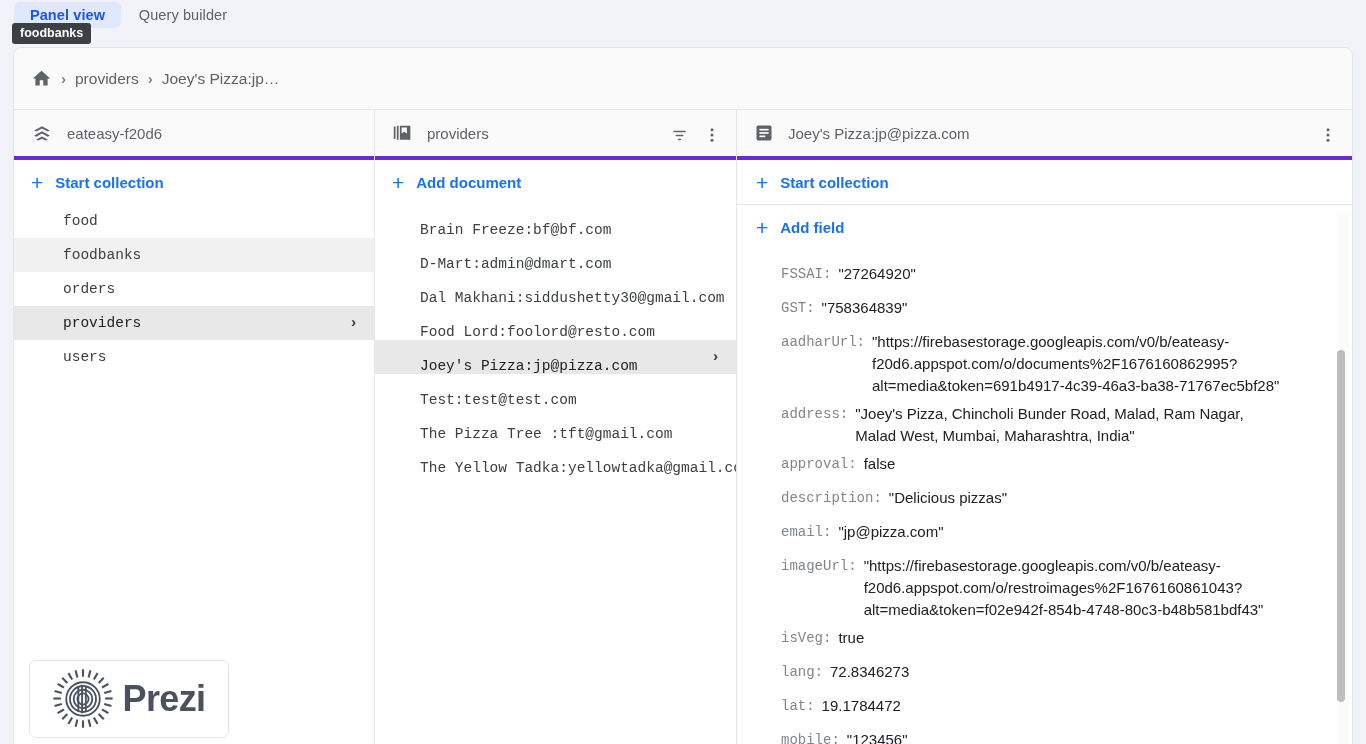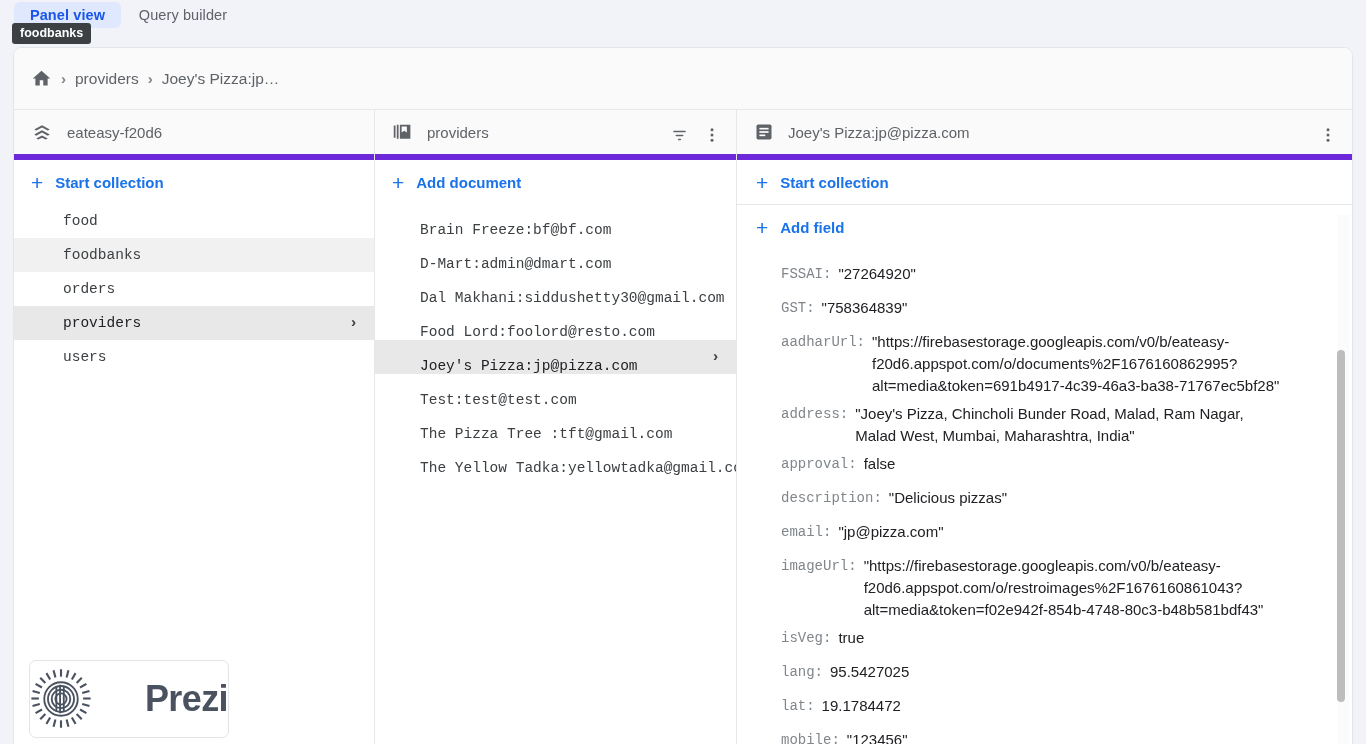--- a/index.html
+++ b/index.html
@@ -70,21 +70,21 @@
 
   
   #cols { display: flex; height: 657px; width: 100%; }
   .col { position: relative; height: 100%; background: #ffffff; }
   #col1 { width: 361px; border-right: 1px solid #e6e7e9; }
   #col2 { width: 362px; border-right: 1px solid #e6e7e9; }
   #col3 { flex: 1; }
 
   .colhead {
     height: 50px; background: #fafafa;
-    border-bottom: 6px solid #6d28d9;
+    border-bottom: 4px solid #6d28d9;
     display: flex; align-items: center; padding: 0 14px 0 17px;
     position: relative;
   }
   .colhead .title {
     font-size: 15px; color: #5f6368; margin-left: 14px;
     white-space: nowrap; overflow: hidden; text-overflow: ellipsis;
   }
   .headicons {
     position: absolute; right: 10px; top: 0; height: 50px;
     display: flex; align-items: center; gap: 5px;
@@ -121,21 +121,21 @@
     font-size: 15px; font-weight: bold; color: #3c4043;
   }
   #col1 .listrow { padding-left: 49px; }
   #col2 .listrow { padding-left: 45px; align-items: flex-end; }
 
   
   #prezi {
     position: absolute; left: 15px; bottom: 29px;
     width: 200px; height: 78px;
     background: #ffffff; border: 1px solid #e2e4e7; border-radius: 7px;
-    display: flex; align-items: center; justify-content: space-between; gap: 8px;
+    display: flex; align-items: center; justify-content: center; gap: 8px;
   }
   #prezi-word {
     font-size: 36px; font-weight: bold; color: #4a5260;
     letter-spacing: -0.6px;
   }
 
   
   #fieldlist {
     position: absolute; left: 0; top: 139px; right: 0; bottom: 0;
     overflow: hidden; padding-top: 8px;
@@ -398,21 +398,21 @@
           <div class="field">
             <span class="fkey">imageUrl:</span>
             <span class="fval wrapped">"https://firebasestorage.googleapis.com/v0/b/eateasy-f20d6.appspot.com/o/restroimages%2F1676160861043?alt=media&amp;token=f02e942f-854b-4748-80c3-b48b581bdf43"</span>
           </div>
           <div class="field">
             <span class="fkey">isVeg:</span>
             <span class="fval">true</span>
           </div>
           <div class="field">
             <span class="fkey">lang:</span>
-            <span class="fval">95.5427025</span>
+            <span class="fval">72.8346273</span>
           </div>
           <div class="field">
             <span class="fkey">lat:</span>
             <span class="fval">19.1784472</span>
           </div>
           <div class="field">
             <span class="fkey">mobile:</span>
             <span class="fval">"123456"</span>
           </div>
         </div>

